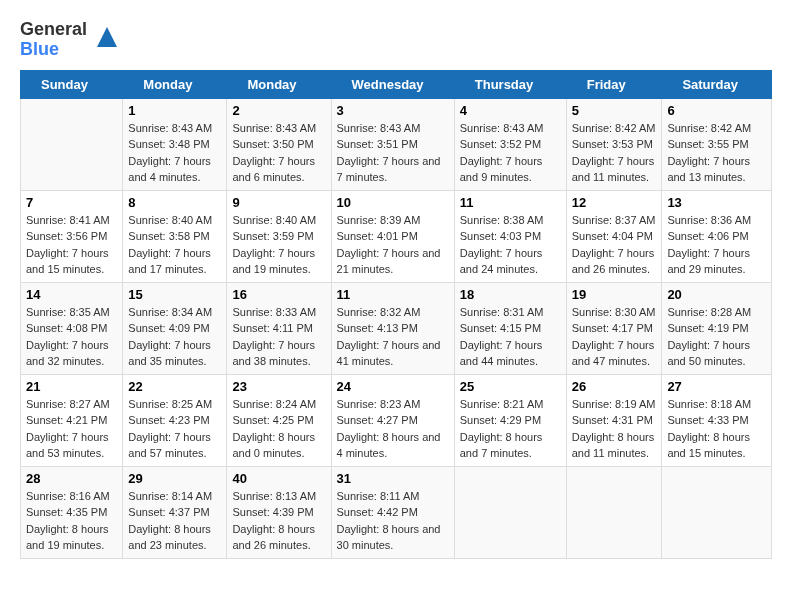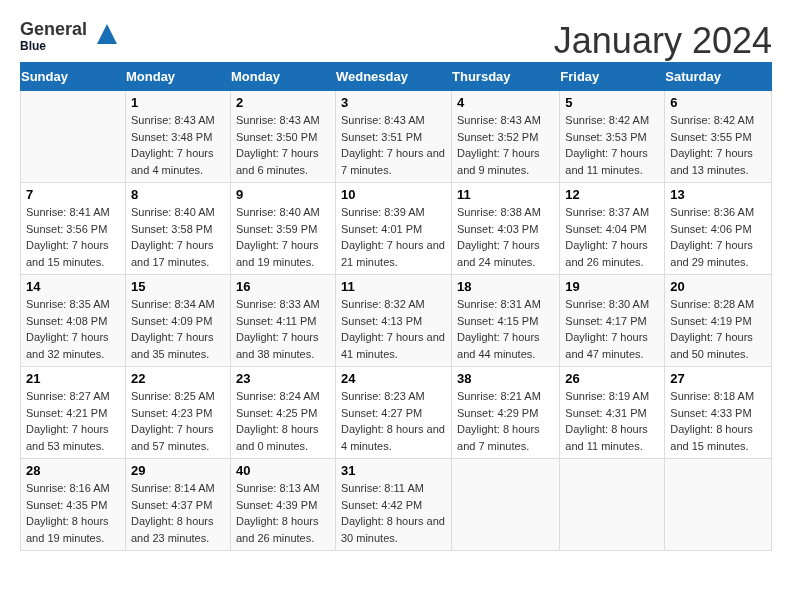--- a/index.html
+++ b/index.html
@@ -7,39 +7,40 @@
       font-family: Arial, sans-serif;
       background: #fff;
       width: 792px;
       min-height: 612px;
       padding: 20px;
     }
     .header {
       display: flex;
       justify-content: space-between;
       align-items: flex-start;
+      margin-bottom: 10px;
     }
     .logo {
       display: flex;
       align-items: center;
     }
     .logo-text {
       display: flex;
       flex-direction: column;
       line-height: 1.1;
     }
     .logo-general {
       font-size: 18px;
       font-weight: bold;
       color: #333;
     }
     .logo-blue {
-      font-size: 12px;
-      font-weight: bold;
-      color: #0f172a;
+      font-size: 18px;
+      font-weight: bold;
+      color: #3b82f6;
     }
     .logo-icon {
       width: 30px;
       height: 30px;
       margin-left: 5px;
       margin-top: -5px;
     }
     .title-block {
       text-align: right;
     }
@@ -53,21 +54,21 @@
       color: #555;
     }
     table {
       width: 100%;
       border-collapse: collapse;
       font-size: 11px;
     }
     thead th {
       background-color: #1a6eb5;
       color: #fff;
-      padding: 6px 0;
+      padding: 6px 20px;
       text-align: left;
       font-size: 13px;
       font-weight: bold;
       border: 1px solid #1a6eb5;
     }
     tbody tr {
       border-bottom: 1px solid #ccc;
     }
     tbody td {
       padding: 4px 5px;
@@ -103,21 +104,20 @@
   <div class="logo">
     <div class="logo-text">
       <span class="logo-general">General</span>
       <span class="logo-blue">Blue</span>
     </div>
     <svg class="logo-icon" viewBox="0 0 30 30">
       <polygon points="5,25 25,25 15,5" fill="#1a6eb5"></polygon>
     </svg>
   </div>
   <div class="title-block">
-    <div class="month-title">January 2024</div>
   </div>
 </div>
 
 <table>
   <thead>
     <tr>
 
     <th>Sunday</th>
         <th>Monday</th>
         <th>Monday</th>
@@ -226,21 +226,21 @@
         </td>
         <td>
           <span class="day-num">23</span>
           <div class="day-info">Sunrise: 8:24 AM<br>Sunset: 4:25 PM<br>Daylight: 8 hours and 0 minutes.</div>
         </td>
         <td>
           <span class="day-num">24</span>
           <div class="day-info">Sunrise: 8:23 AM<br>Sunset: 4:27 PM<br>Daylight: 8 hours and 4 minutes.</div>
         </td>
         <td>
-          <span class="day-num">38</span>
+          <span class="day-num">25</span>
           <div class="day-info">Sunrise: 8:21 AM<br>Sunset: 4:29 PM<br>Daylight: 8 hours and 7 minutes.</div>
         </td>
         <td>
           <span class="day-num">26</span>
           <div class="day-info">Sunrise: 8:19 AM<br>Sunset: 4:31 PM<br>Daylight: 8 hours and 11 minutes.</div>
         </td>
         <td>
           <span class="day-num">27</span>
           <div class="day-info">Sunrise: 8:18 AM<br>Sunset: 4:33 PM<br>Daylight: 8 hours and 15 minutes.</div>
         </td>

